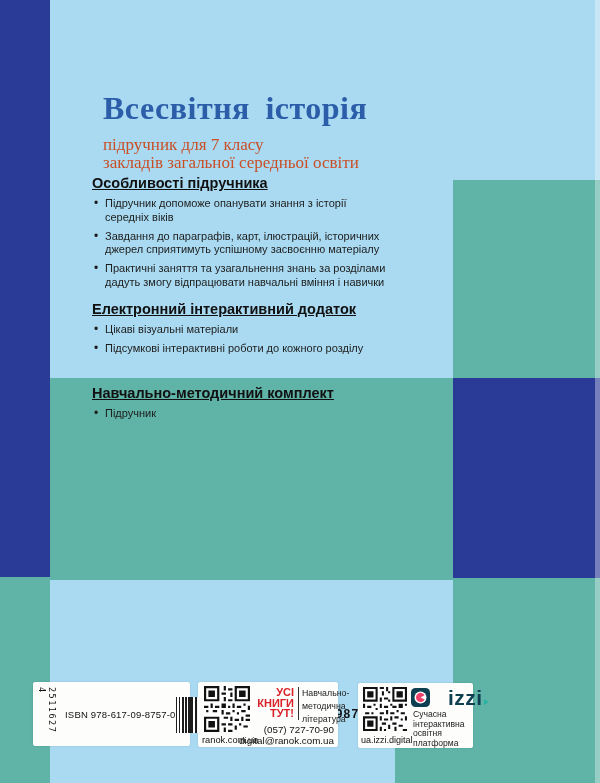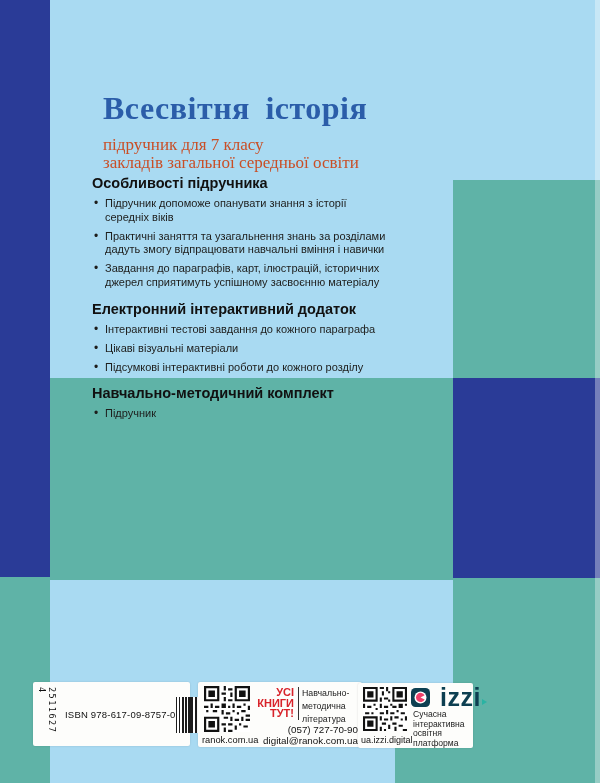--- a/index.html
+++ b/index.html
@@ -22,21 +22,21 @@
   
   .title{position:absolute;left:103px;top:90px;margin:0;
          font-family:"Liberation Serif",serif;font-weight:bold;
          font-size:32px;line-height:36px;color:#2b5da9;word-spacing:7px;letter-spacing:.5px;}
   .subtitle{position:absolute;left:103px;top:136px;
          font-family:"Liberation Serif",serif;font-weight:normal;
          font-size:17px;line-height:18px;color:#c94e26;white-space:pre-line;}
 
   
   .sec{position:absolute;left:92px;width:366px;color:#1d1d1b;}
-  .sec h2{margin:0 0 6px 0;font-size:14.5px;line-height:15px;font-weight:bold;color:#111;}
+  .sec h2{margin:0 0 6px 0;font-size:14.5px;line-height:15px;font-weight:bold;color:#111;text-decoration:underline;}
   .sec ul{list-style:none;margin:0;padding:0;}
   .sec li{position:relative;padding-left:13px;margin-bottom:5px;
           font-size:11px;line-height:13.8px;white-space:pre-line;}
   .sec li::before{content:"•";position:absolute;left:2px;top:0;font-size:12px;color:#1d1d1b;}
   .sec-1{top:176px;}
   .sec-2{top:302px;}
   .sec-3{top:386px;}
 
   
   .label{position:absolute;background:#fdfdfb;border-radius:2px;box-shadow:0 0 2px rgba(0,0,0,.15);}
@@ -46,37 +46,37 @@
   .vbarcode{width:29px;height:56px;margin:1px 0 0 1px;background-color:#fff;
     background-image:repeating-linear-gradient(0deg,#1c1c1c 0 1.6px,transparent 1.6px 3.4px),
                      repeating-linear-gradient(0deg,#1c1c1c 0 1px,transparent 1px 6.3px);}
   .ean-wrap{margin-left:7px;display:flex;flex-direction:row;align-items:center;}
   .isbn-text{font-size:9.5px;line-height:11px;color:#111;letter-spacing:.2px;white-space:nowrap;}
   .ean-bars{width:96px;height:36px;margin-top:1px;background-color:#fff;
     background-image:repeating-linear-gradient(90deg,#1c1c1c 0 1.4px,transparent 1.4px 3.1px),
                      repeating-linear-gradient(90deg,#1c1c1c 0 1px,transparent 1px 6.8px);}
   .ean-digits{font-size:12px;line-height:11px;color:#111;letter-spacing:1.2px;white-space:nowrap;font-weight:bold;}
 
-  .label-ranok{left:198px;top:682px;width:140px;height:65px;padding-left:24px;}
+  .label-ranok{left:198px;top:682px;width:140px;height:65px;}
   .qr{position:absolute;display:block;}
   .qr-ranok{left:6px;top:4px;width:46px;height:46px;}
   .slogan{position:absolute;left:56px;top:5px;width:40px;text-align:right;
           font-size:11px;line-height:10.5px;font-weight:bold;color:#d8232a;white-space:pre-line;}
   .divider{position:absolute;left:100px;top:5px;width:1px;height:33px;background:#333;}
   .category{position:absolute;left:104px;top:5px;font-size:8.8px;line-height:13px;color:#222;white-space:pre-line;}
   .phone{position:absolute;right:4px;top:42px;font-size:9.8px;color:#111;white-space:nowrap;}
   .email{position:absolute;right:4px;top:53px;font-size:9.8px;color:#111;white-space:nowrap;}
   .site {position:absolute;left:4px;top:53px;font-size:9.3px;color:#111;white-space:nowrap;}
 
   .label-izzi{left:358px;top:683px;width:115px;height:65px;}
   .qr-izzi{left:5px;top:4px;width:44px;height:44px;}
   .izzi-url{position:absolute;left:3px;top:52px;font-size:9px;color:#111;white-space:nowrap;}
   .izzi-row{position:absolute;left:53px;top:5px;display:flex;align-items:center;}
   .izzi-icon{display:block;}
-  .izzi-word{font-size:25px;line-height:19px;font-weight:bold;color:#0d3f51;letter-spacing:.5px;margin-left:10px;}
+  .izzi-word{font-size:21px;line-height:19px;font-weight:bold;color:#0d3f51;letter-spacing:.5px;margin-left:18px;}
   .izzi-play{width:0;height:0;border-left:5px solid #2ab3a3;border-top:3px solid transparent;
              border-bottom:3px solid transparent;margin:8px 0 0 1px;}
   .tagline{position:absolute;left:55px;top:27px;font-size:8.6px;line-height:9.6px;color:#222;white-space:pre-line;}
 </style>
 </head>
 <body>
 
 <div class="cover">
 
   <div class="block band-left-blue"></div>
@@ -93,31 +93,30 @@
 
   <h1 class="title">Всесвітня історія</h1>
   <div class="subtitle">підручник для 7 класу
 закладів загальної середньої освіти</div>
 
   <div class="sec sec-1">
     <h2>Особливості підручника</h2>
     <ul>
       <li>Підручник допоможе опанувати знання з історії
 середніх віків</li>
+      <li>Завдання до параграфів, карт, ілюстрацій, історичних
+джерел сприятимуть успішному засвоєнню матеріалу</li>
       <li>Практичні заняття та узагальнення знань за розділами
 дадуть змогу відпрацювати навчальні вміння і навички</li>
-      <li>Завдання до параграфів, карт, ілюстрацій, історичних
-джерел сприятимуть успішному засвоєнню матеріалу</li>
     </ul>
   </div>
 
   <div class="sec sec-2">
     <h2>Електронний інтерактивний додаток</h2>
     <ul>
-      <li>Інтерактивні тестові завдання до кожного параграфа</li>
       <li>Цікаві візуальні матеріали</li>
       <li>Підсумкові інтерактивні роботи до кожного розділу</li>
     </ul>
   </div>
 
   <div class="sec sec-3">
     <h2>Навчально-методичний комплект</h2>
     <ul>
       <li>Підручник</li>
     </ul>

